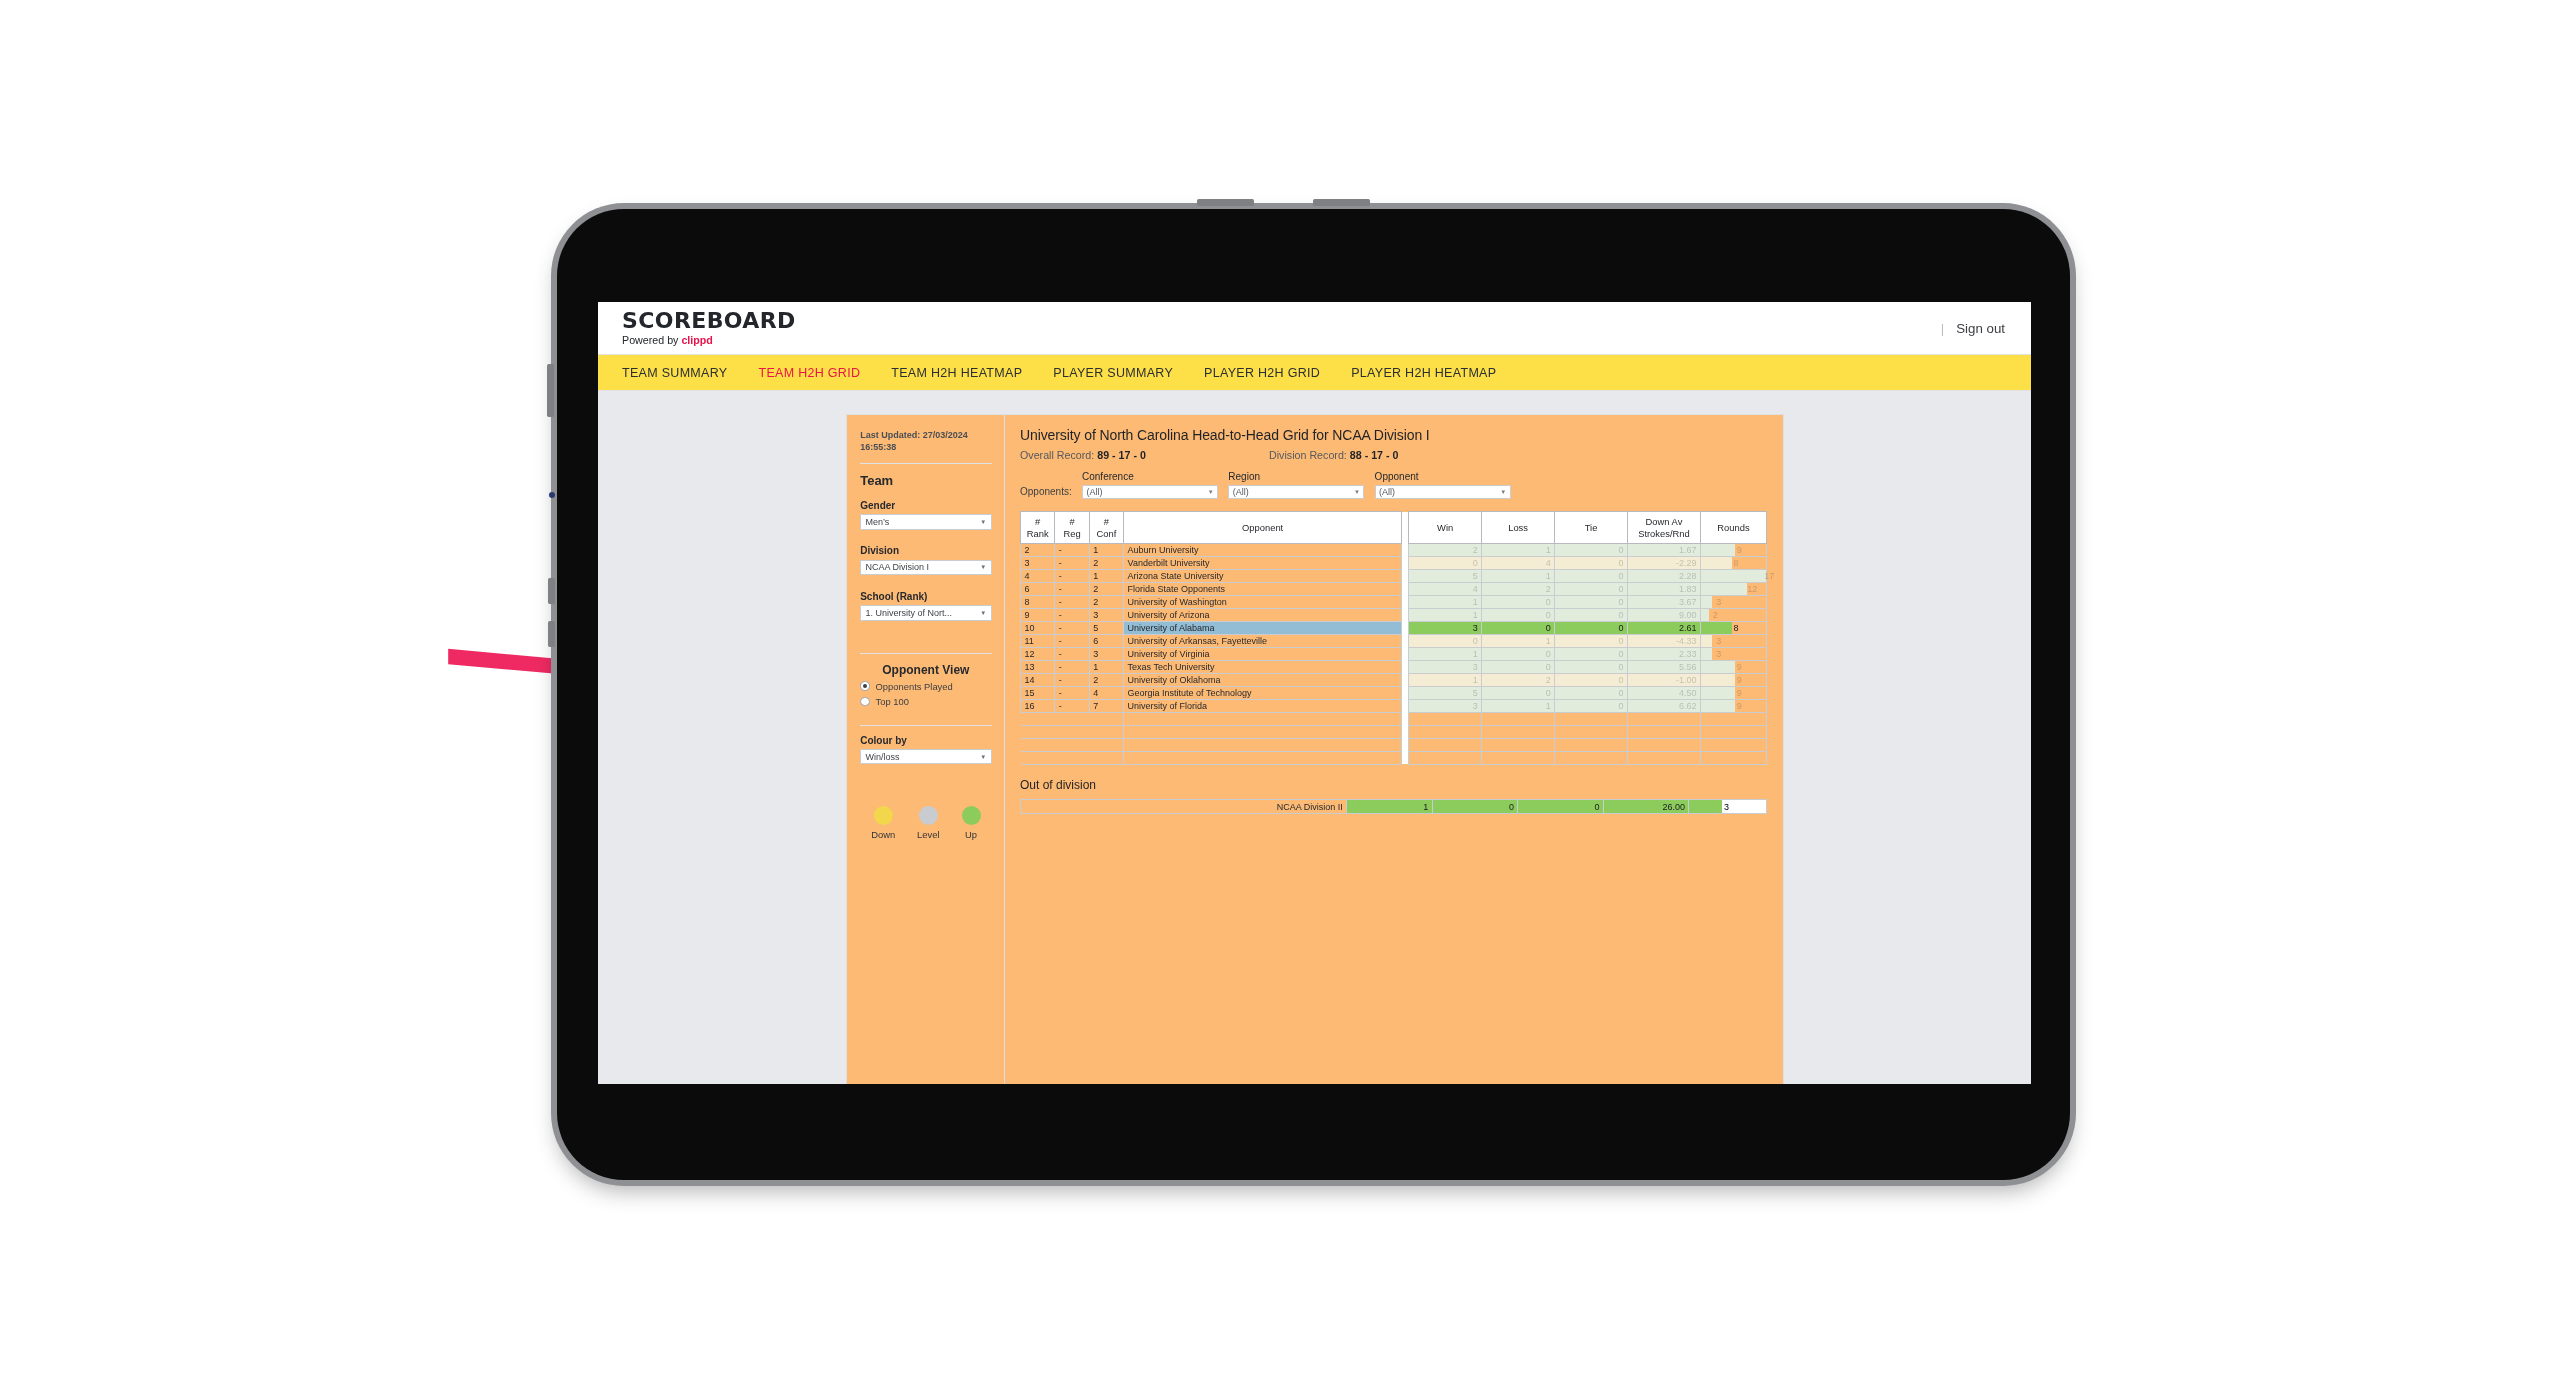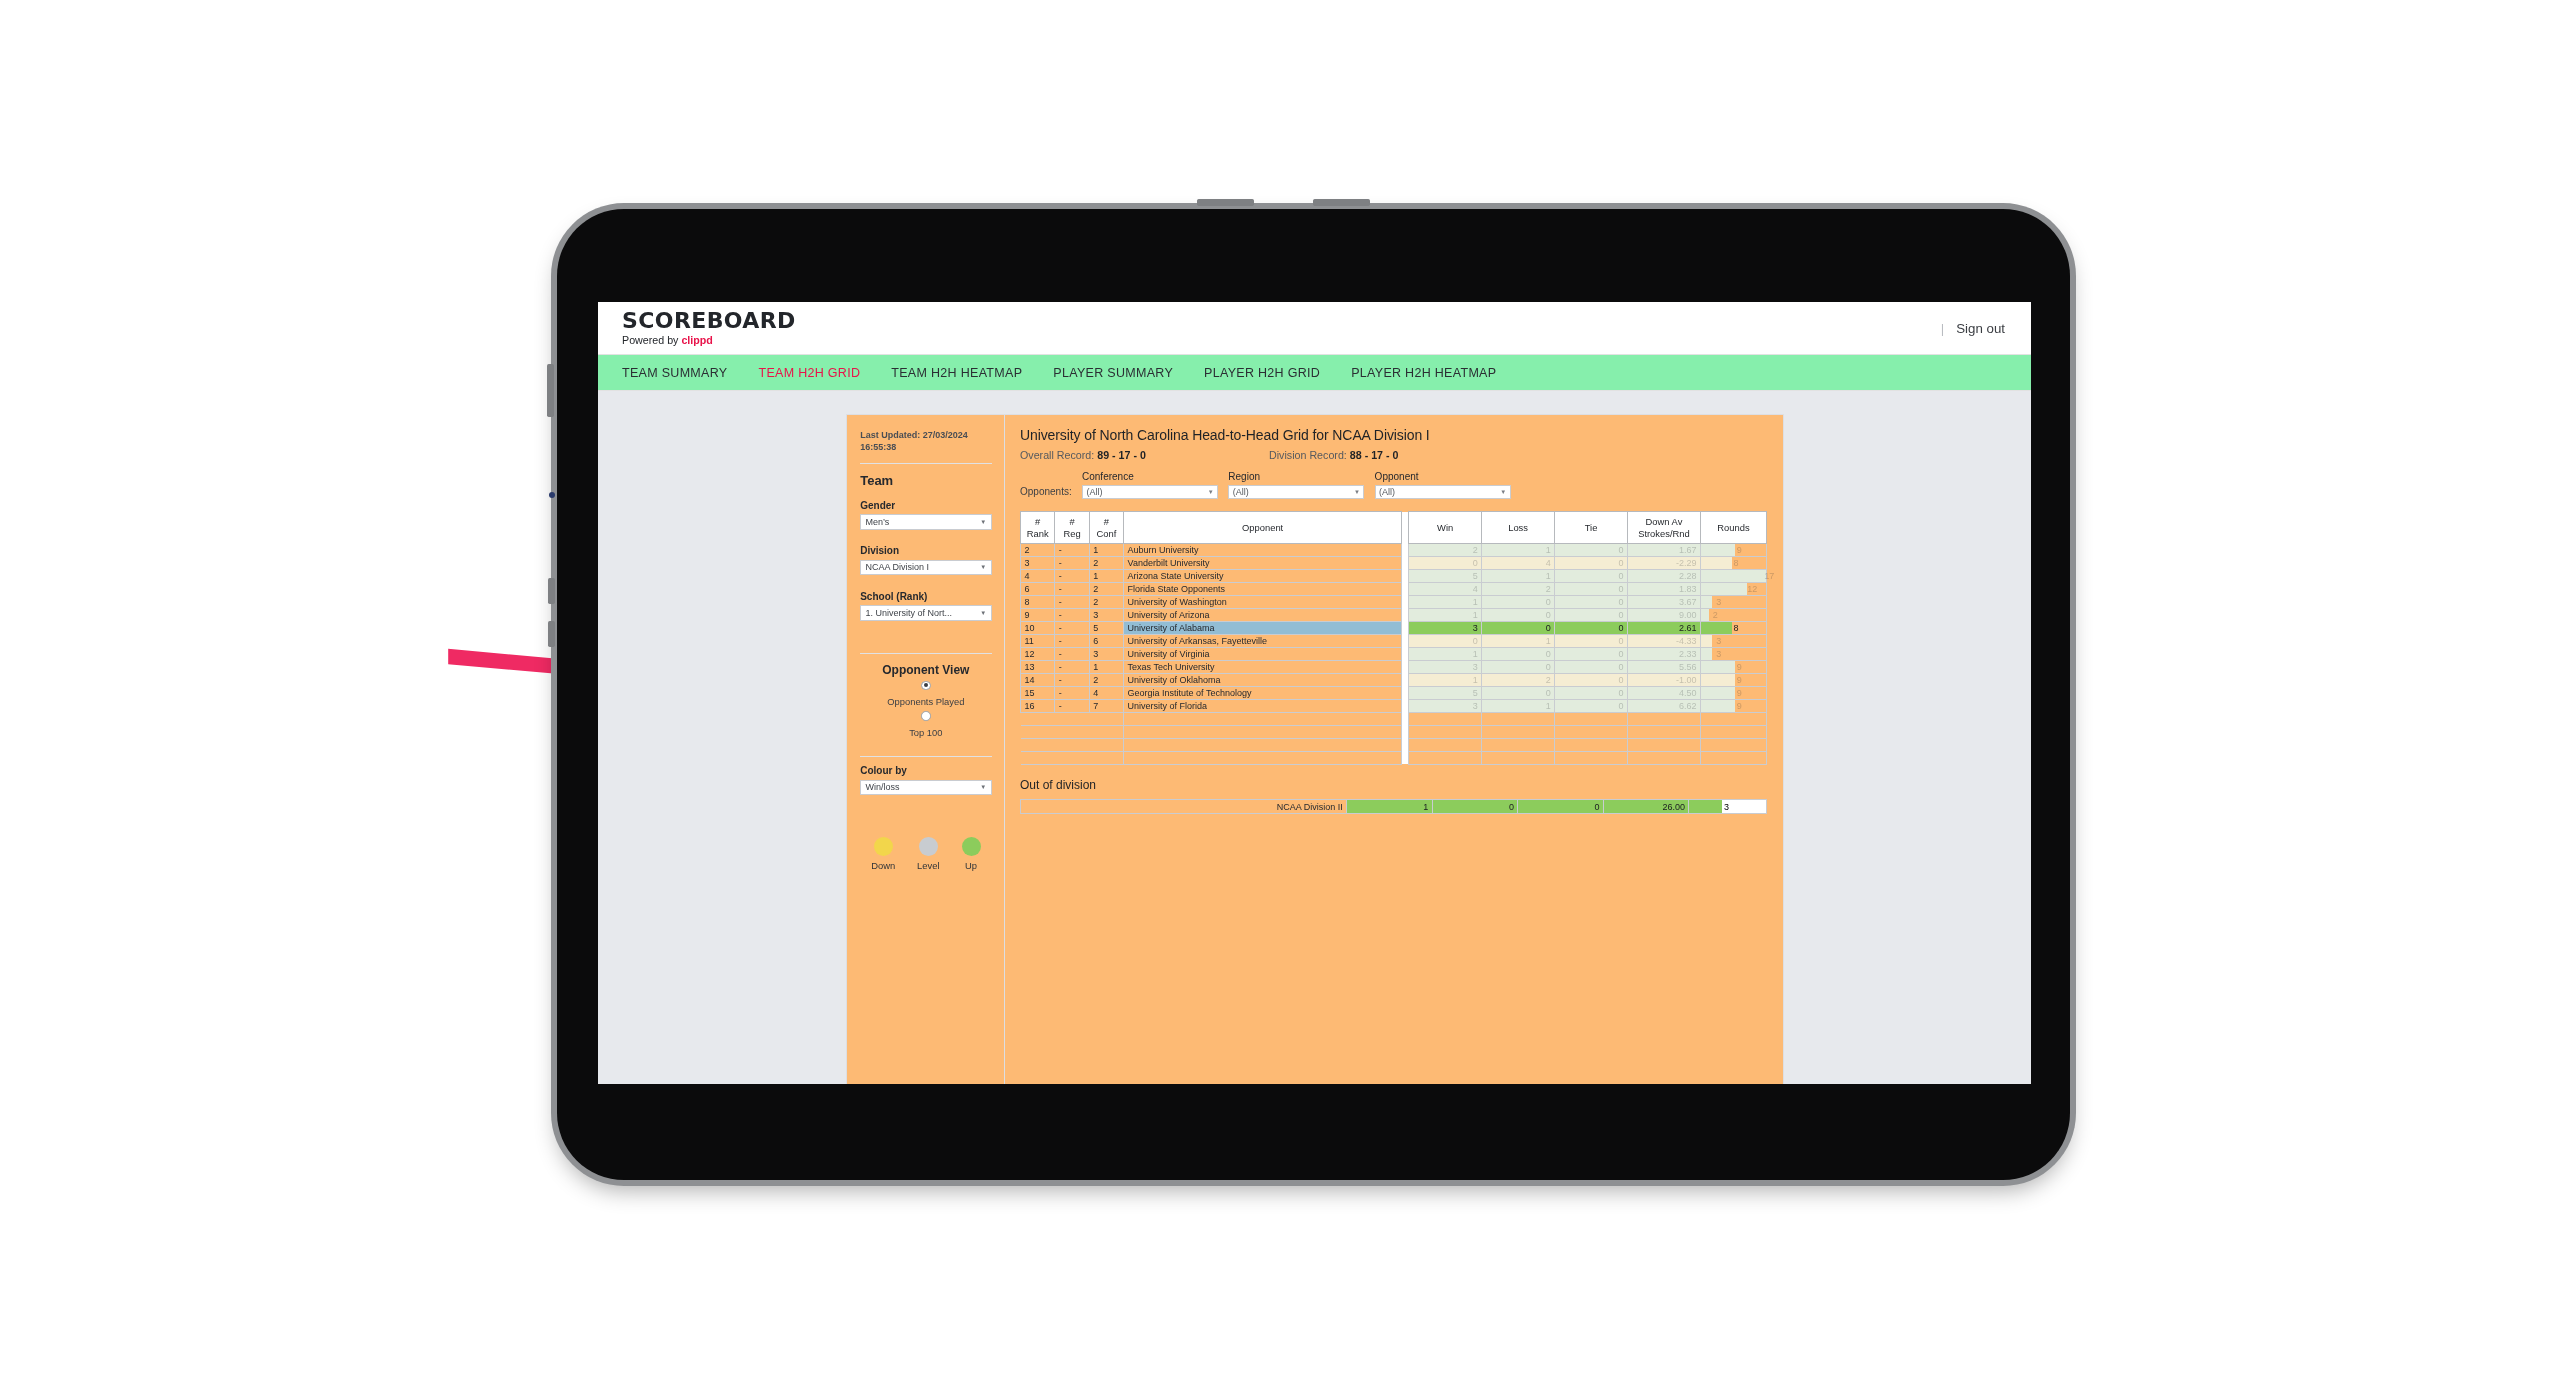--- a/index.html
+++ b/index.html
@@ -81,21 +81,21 @@
   .topnav-item.active { border-bottom-color: #e8134a; }
   .signout {
     margin-left: auto; display: flex; align-items: center;
     padding-right: 26px; font-size: 13.3px; color: #3a3d42;
   }
   .signout .bar { color: #b9bcc1; margin-right: 12px; }
   .signout a { color: #3a3d42; text-decoration: none; cursor: pointer; }
 
   
   .subnav {
-    height: 36px; background: #86efac;
+    height: 36px; background: #fde047;
     display: flex; align-items: center;
     border-bottom: 0.9px solid #e2e2e2;
     padding-left: 24px;
   }
   .subnav-item {
     font-size: 12.5px; color: #2b2e33;
     letter-spacing: 0.3px;
     margin-right: 31px; cursor: pointer;
   }
   .subnav-item.active { color: #e8134a; }
@@ -123,21 +123,21 @@
   .f-title { font-size: 13px; font-weight: 700; color: #26292e; margin-bottom: 12px; }
   .f-label { font-size: 10px; font-weight: 700; color: #26292e; margin-bottom: 3.4px; }
   .f-select {
     height: 15.5px; border: 0.9px solid #c9ccd1; background: #fff;
     display: flex; align-items: center; justify-content: space-between;
     padding: 0 4.3px; font-size: 9px; color: #3f4349;
     margin-bottom: 15.5px; cursor: pointer;
   }
   .f-select .car { font-size: 6px; color: #6d7177; }
   .f-sub { font-size: 12px; font-weight: 700; color: #26292e; margin-bottom: 4px; text-align:center; }
-  .radio-row { display: flex; align-items: center; gap: 6px; margin-bottom: 4.3px; font-size: 9.4px; color: #3a3e44; cursor: pointer; flex-direction: column; }
+  .radio-row { display: flex; align-items: center; gap: 6px; margin-bottom: 4.3px; font-size: 9.4px; color: #3a3e44; cursor: pointer; }
   .radio {
     width: 9.4px; height: 9.4px; border-radius: 50%;
     border: 0.9px solid #9aa0a7; background: #fff;
     display: flex; align-items: center; justify-content: center; flex: none;
   }
   .radio.on::after { content: ""; width: 4.3px; height: 4.3px; border-radius: 50%; background: #3a3e44; }
   .legend { display: flex; justify-content: space-around; margin-top: 26px; }
   .legend .li { text-align: center; }
   .swatch { width: 19px; height: 19px; border-radius: 50%; margin: 0 auto 4.3px; }
   .legend .lb { font-size: 9.4px; color: #303438; }

